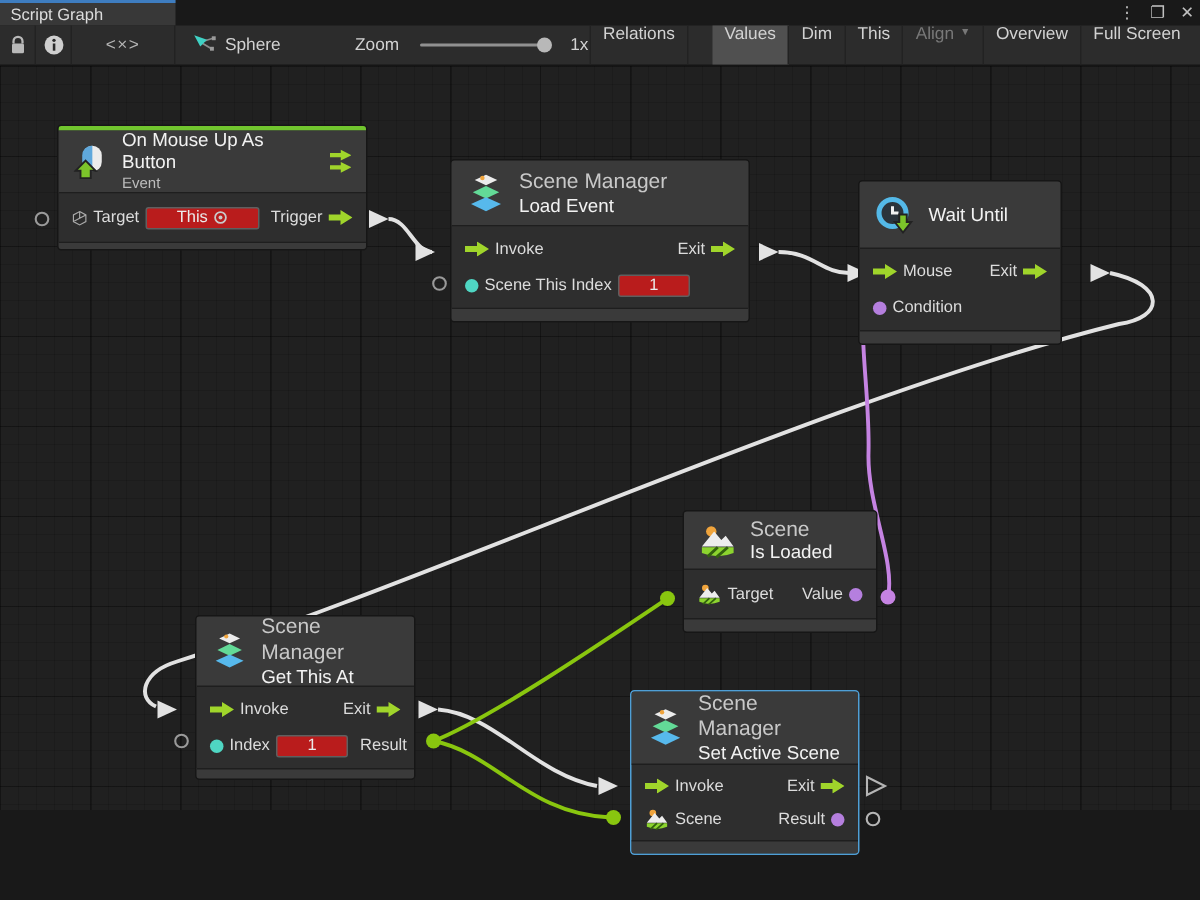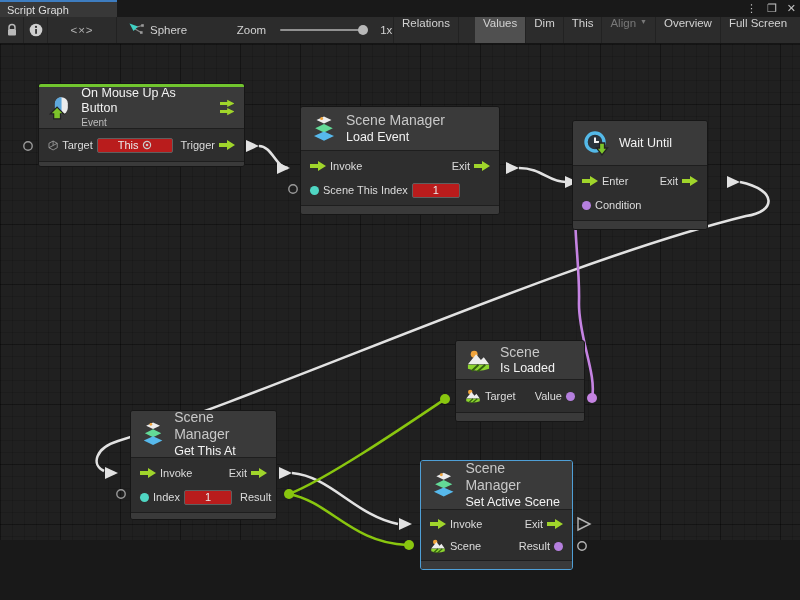--- a/index.html
+++ b/index.html
@@ -264,21 +264,21 @@
           <path d="M12 7.5 V12 H16" stroke="#f2f2f2" stroke-width="2" fill="none"></path>
           <path d="M16.5 13 H21.5 V18 H24.5 L19 25 L13.5 18 H16.5 Z" fill="#7cc42a" stroke="#222" stroke-width="1.3"></path>
         </svg>
         <span class="ntitle">Wait Until</span>
       </div>
       <div class="nbody">
         <div class="prow" style="height:24px">
           <svg class="parrow" width="16" height="10" viewBox="0 0 16 10">
               <use href="#g-arrow"></use>
             </svg>
-          <span>Enter</span>
+          <span>Mouse</span>
           <span class="spacer"></span>
           <span>Exit</span>
           <svg class="parrow" width="16" height="10" viewBox="0 0 16 10">
               <use href="#g-arrow"></use>
             </svg>
         </div>
         <div class="prow" style="height:24px">
           <span class="dot purple"></span>
           <span>Condition</span>
         </div>

